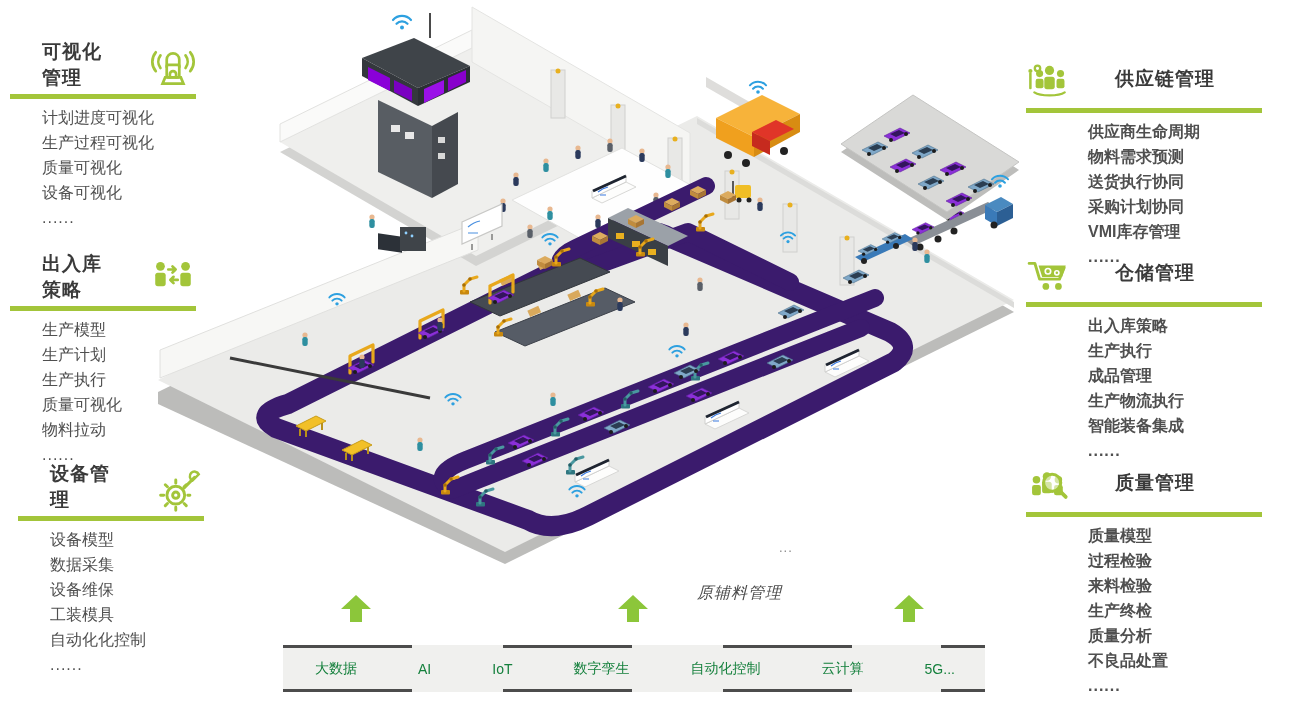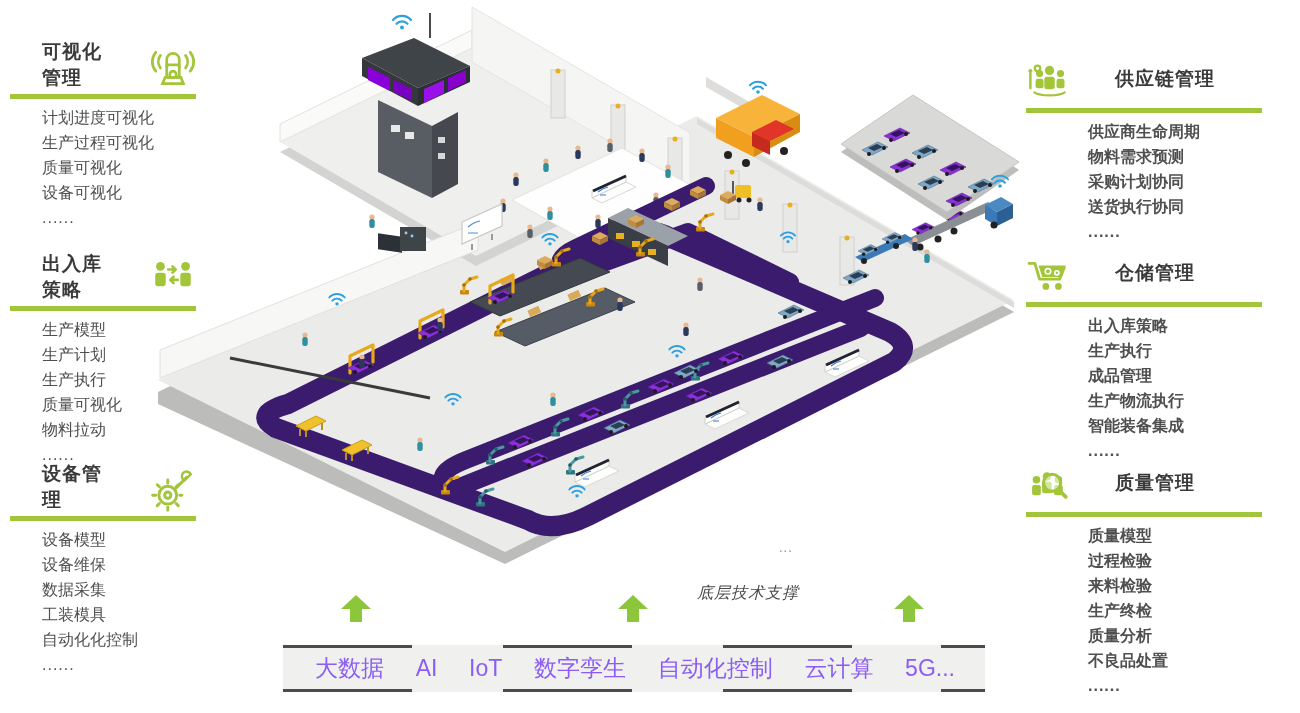--- a/index.html
+++ b/index.html
@@ -16,21 +16,21 @@
   .sec-rule{height:5px;background:#a3c53a;}
   .sec-items{margin-top:6px;}
   .left .sec-items{padding-left:32px;}
   .right .sec-items{padding-left:62px;font-weight:bold;}
   .sec-item{font-size:16px;line-height:25px;color:#4f4f4f;white-space:nowrap;}
   .dots{letter-spacing:1px;}
   #factory{position:absolute;left:148px;top:5px;width:880px;height:585px;}
   #tech-bar{position:absolute;left:283px;top:645px;width:702px;height:47px;background:#f0f0ee;}
   .bseg{position:absolute;height:3px;background:#4c4c4c;}
   .bar-items{position:absolute;left:0;top:0;width:100%;height:100%;display:flex;align-items:center;justify-content:space-between;padding:0 30px 0 32px;box-sizing:border-box;}
-  .bar-item{font-size:23px;color:#8b5cf6;white-space:nowrap;}
+  .bar-item{font-size:14px;color:#15803d;white-space:nowrap;}
   .up-arrow{position:absolute;width:30px;height:27px;}
   #support-label{position:absolute;left:697px;top:583px;font-size:16px;font-style:italic;color:#4a4a4a;letter-spacing:1px;}
   #mid-ellipsis{position:absolute;left:779px;top:540px;font-size:13px;color:#8a8a8a;letter-spacing:1px;}
 </style>
 </head>
 <body>
 
 <div id="stage">
 
   <div class="sec left" style="left:10px;top:44px;width:186px;">
@@ -79,38 +79,38 @@
     <div class="sec-items">
       <div class="sec-item">生产模型</div>
       <div class="sec-item">生产计划</div>
       <div class="sec-item">生产执行</div>
       <div class="sec-item">质量可视化</div>
       <div class="sec-item">物料拉动</div>
       <div class="sec-item dots">......</div>
     </div>
   </div>
 
-  <div class="sec left" style="left:10px;top:466px;width:186px;">
+  <div class="sec left" style="left:18px;top:466px;width:186px;">
     <div class="sec-head">
       <div class="sec-title">设备管理</div>
       <svg class="sec-icon" viewBox="0 0 44 44">
         <g fill="none" stroke="#a3c53a" stroke-width="2.8" stroke-linecap="round">
           <circle cx="17" cy="26" r="8.5"></circle>
           <circle cx="17" cy="26" r="3"></circle>
           <path d="M17,14.5 v-3 M17,37.5 v3 M5.5,26 h-3 M28.5,26 h2 M9,18 l-2,-2 M25,18 l2,-2 M9,34 l-2,2 M25,34 l2,2"></path>
           <path d="M25,19 L35,9"></path>
           <path d="M33,12 a4.5,4.5 0 1 1 6,-6 l-3,3 z" stroke-width="2.4"></path>
         </g>
       </svg>
     </div>
     <div class="sec-rule"></div>
     <div class="sec-items">
       <div class="sec-item">设备模型</div>
+      <div class="sec-item">数据采集</div>
       <div class="sec-item">设备维保</div>
-      <div class="sec-item">数据采集</div>
       <div class="sec-item">工装模具</div>
       <div class="sec-item">自动化化控制</div>
       <div class="sec-item dots">......</div>
     </div>
   </div>
 
   <div class="sec right" style="left:1026px;top:58px;width:236px;">
     <div class="sec-head">
       <svg class="sec-icon" viewBox="0 0 44 44">
         <g fill="#a3c53a">
@@ -127,22 +127,23 @@
           <path d="M8,31 a16,5 0 0 0 29,0"></path>
           <circle cx="11" cy="8" r="2.6"></circle>
         </g>
       </svg>
       <div class="sec-title">供应链管理</div>
     </div>
     <div class="sec-rule"></div>
     <div class="sec-items">
       <div class="sec-item">供应商生命周期</div>
       <div class="sec-item">物料需求预测</div>
+      <div class="sec-item">送货执行协同</div>
       <div class="sec-item">采购计划协同</div>
-      <div class="sec-item">送货执行协同</div>
+      <div class="sec-item">VMI库存管理</div>
       <div class="sec-item dots">......</div>
     </div>
   </div>
 
   <div class="sec right" style="left:1026px;top:252px;width:236px;">
     <div class="sec-head">
       <svg class="sec-icon" viewBox="0 0 44 44">
         <g fill="none" stroke="#a3c53a" stroke-width="2.8" stroke-linecap="round" stroke-linejoin="round">
           <path d="M3,9 h5.5 l4.5,15 h19 l4.5,-11"></path>
         </g>
@@ -499,21 +500,21 @@
       <use href="#wifi" transform="translate(189,295) scale(0.85)"></use>
       <use href="#wifi" transform="translate(529,347) scale(0.85)"></use>
       <use href="#wifi" transform="translate(305,395) scale(0.85)"></use>
       <use href="#wifi" transform="translate(429,487) scale(0.85)"></use>
       <use href="#wifi" transform="translate(852,177) scale(0.9)"></use>
       <use href="#wifi" transform="translate(640,233) scale(0.8)"></use>
     </g>
   </svg>
 
   <div id="mid-ellipsis">...</div>
-  <div id="support-label">底层技术支撑</div>
+  <div id="support-label">原辅料管理</div>
 
   <svg class="up-arrow" style="left:341px;top:595px;" viewBox="0 0 30 27">
     <path d="M15,0 L30,14 H21 V27 H9 V14 H0 Z" fill="#8cc63a"></path>
   </svg>
   <svg class="up-arrow" style="left:618px;top:595px;" viewBox="0 0 30 27">
     <path d="M15,0 L30,14 H21 V27 H9 V14 H0 Z" fill="#8cc63a"></path>
   </svg>
   <svg class="up-arrow" style="left:894px;top:595px;" viewBox="0 0 30 27">
     <path d="M15,0 L30,14 H21 V27 H9 V14 H0 Z" fill="#8cc63a"></path>
   </svg>

